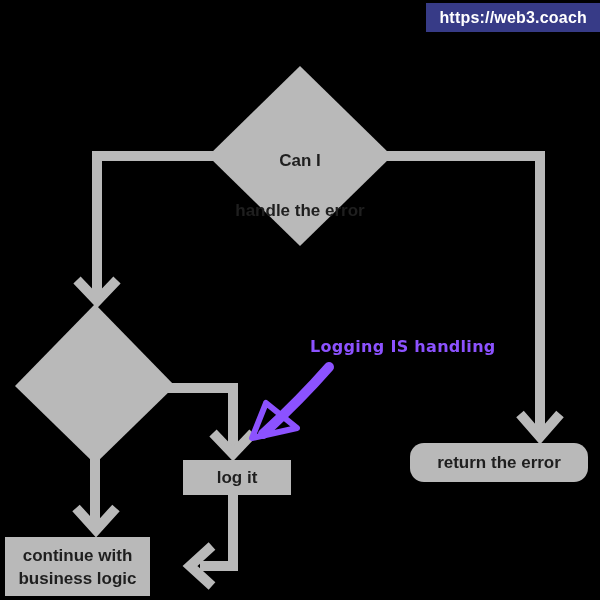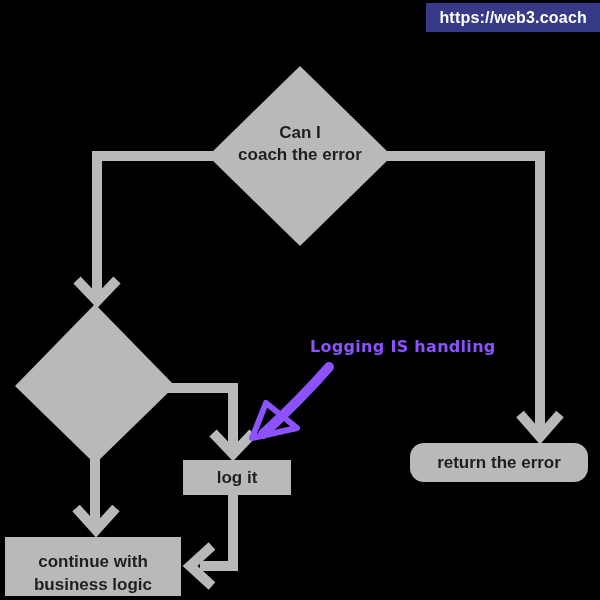--- a/index.html
+++ b/index.html
@@ -10,21 +10,21 @@
   svg{position:absolute;left:0;top:0;}
   .gray-shape{fill:#b9b9b9;}
   .connector{stroke:#b9b9b9;stroke-width:10;fill:none;stroke-linejoin:miter;}
   .chevron{stroke:#b9b9b9;stroke-width:10;fill:none;stroke-linejoin:miter;stroke-linecap:butt;}
   .hand-arrow-shaft{stroke:#8c52ff;stroke-width:10;fill:none;stroke-linecap:round;}
   .hand-arrow-head{stroke:#8c52ff;stroke-width:6;fill:none;stroke-linejoin:round;}
   .label{
     position:absolute;color:#1f1f1f;font-weight:700;font-size:17px;line-height:22px;
     text-align:center;
   }
-  .label span{display:block;}
+  .label span{display:block;margin-top:28px;}
   .node-box{
     position:absolute;background:#b9b9b9;color:#1f1f1f;font-weight:700;font-size:17px;
     display:flex;align-items:center;justify-content:center;text-align:center;line-height:23px;
   }
   .badge{
     position:absolute;top:3px;right:0;height:29px;background:#373b87;color:#ffffff;
     font-weight:700;font-size:16px;display:flex;align-items:center;
     padding:0 13px 0 13px;letter-spacing:0.2px;
   }
   .annotation{
@@ -60,33 +60,33 @@
     <path class="hand-arrow-shaft" d="M329,367 Q301,399 263,434"></path>
     <path class="hand-arrow-head" d="M266,403 L252,438 L297,428 Z"></path>
   </svg>
 
   <div class="badge">
     <span>https://web3.coach</span>
   </div>
 
   <div class="label" style="left:205px;top:122px;width:190px;">
     <span>Can I</span>
-    <span>coach the error</span>
+    <span>handle the error</span>
   </div>
 
 
   <div class="node-box" style="left:183px;top:460px;width:108px;height:35px;">
     <span>log it</span>
   </div>
 
   <div class="node-box" style="left:410px;top:443px;width:178px;height:39px;border-radius:14px;">
     <span>return the error</span>
   </div>
 
-  <div class="node-box" style="left:5px;top:537px;width:176px;height:59px;align-items:flex-end;">
+  <div class="node-box" style="left:5px;top:537px;width:145px;height:59px;">
     <span>
       <span>continue with</span>
       <span>business logic</span>
     </span>
   </div>
 
   <div class="annotation">
     <span>Logging IS handling</span>
   </div>
 

